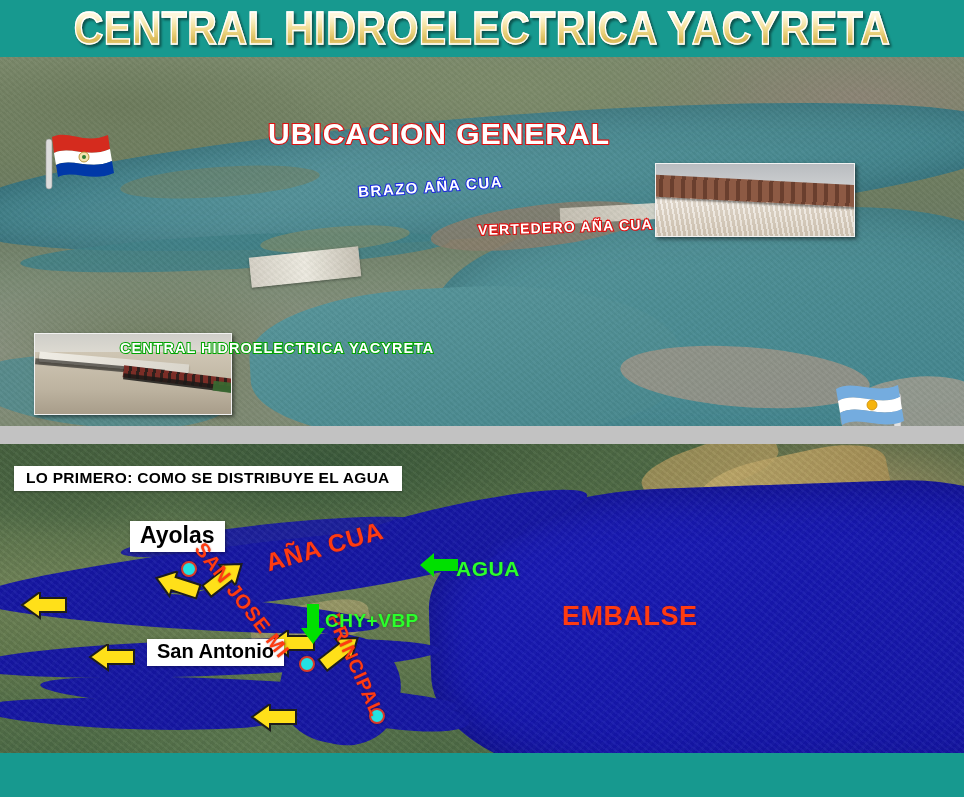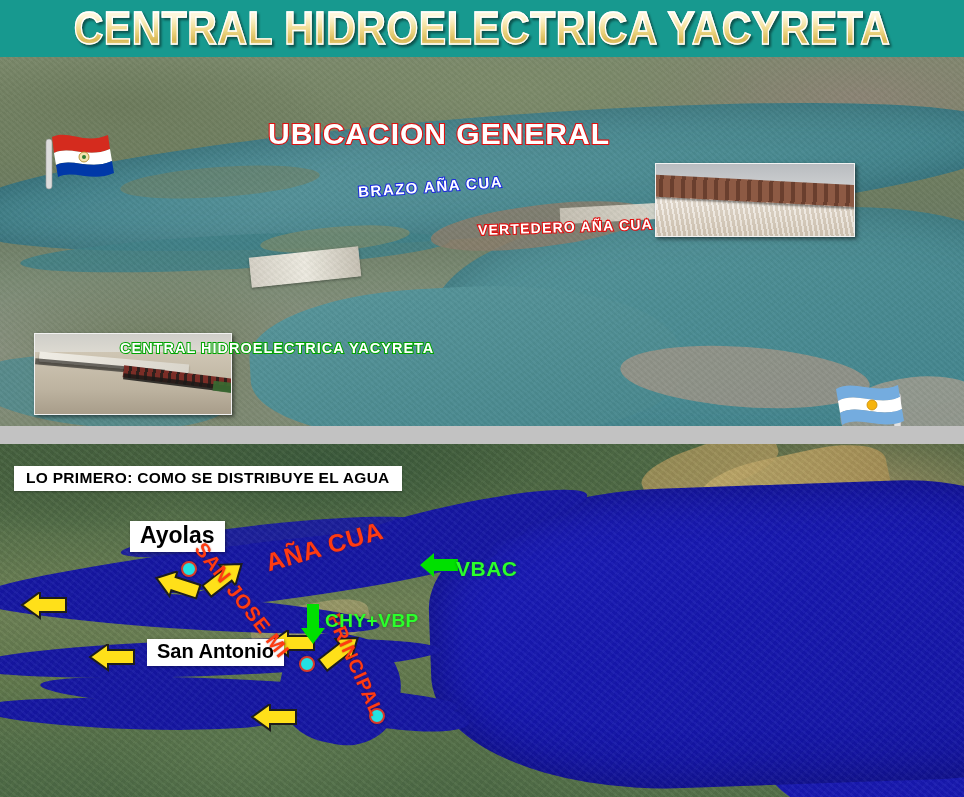--- a/index.html
+++ b/index.html
@@ -170,21 +170,21 @@
   #flag-ar{position:absolute;left:836px;top:322px;width:80px;height:64px;}
 
   
   #divider{
     position:absolute;left:0;top:426px;width:964px;height:18px;
     background:#c2c2c2;
   }
 
   
   #lower-map{
-    position:absolute;left:0;top:444px;width:964px;height:353px;
+    position:absolute;left:0;top:444px;width:964px;height:309px;
     overflow:hidden;
     background:#6d7e58;
   }
   .lland{
     position:absolute;inset:0;
     background:
       radial-gradient(ellipse 220px 90px at 60px 30px,#45603f 0%,transparent 70%),
       radial-gradient(ellipse 300px 110px at 330px 20px,#3b5a3c 0%,transparent 72%),
       radial-gradient(ellipse 260px 90px at 640px 16px,#4e6a46 0%,transparent 70%),
       radial-gradient(ellipse 300px 140px at 860px 60px,#9e9064 0%,transparent 72%),
@@ -405,18 +405,19 @@
     <div class="citydot" id="dot-ayolas"></div>
     <div class="citydot" id="dot-sanantonio"></div>
     <div class="citydot" id="dot-ituzaingo"></div>
 
     <div class="placebox" id="pb-ayolas">Ayolas</div>
     <div class="placebox" id="pb-sanantonio">San Antonio</div>
 
     <div class="redlbl" id="lbl-anacua">AÑA CUA</div>
     <div class="redlbl" id="lbl-sanjose">SAN JOSE MI</div>
     <div class="redlbl" id="lbl-principal">PRINCIPAL</div>
-
-    <div class="greenlbl" id="lbl-vbac">VBAC</div>
+    <div class="redlbl" id="lbl-embalse">EMBALSE</div>
+
+    <div class="greenlbl" id="lbl-vbac">AGUA</div>
     <div class="greenlbl" id="lbl-chyvbp">CHY+VBP</div>
   </div>
 
 </div>
 
 </body></html>

